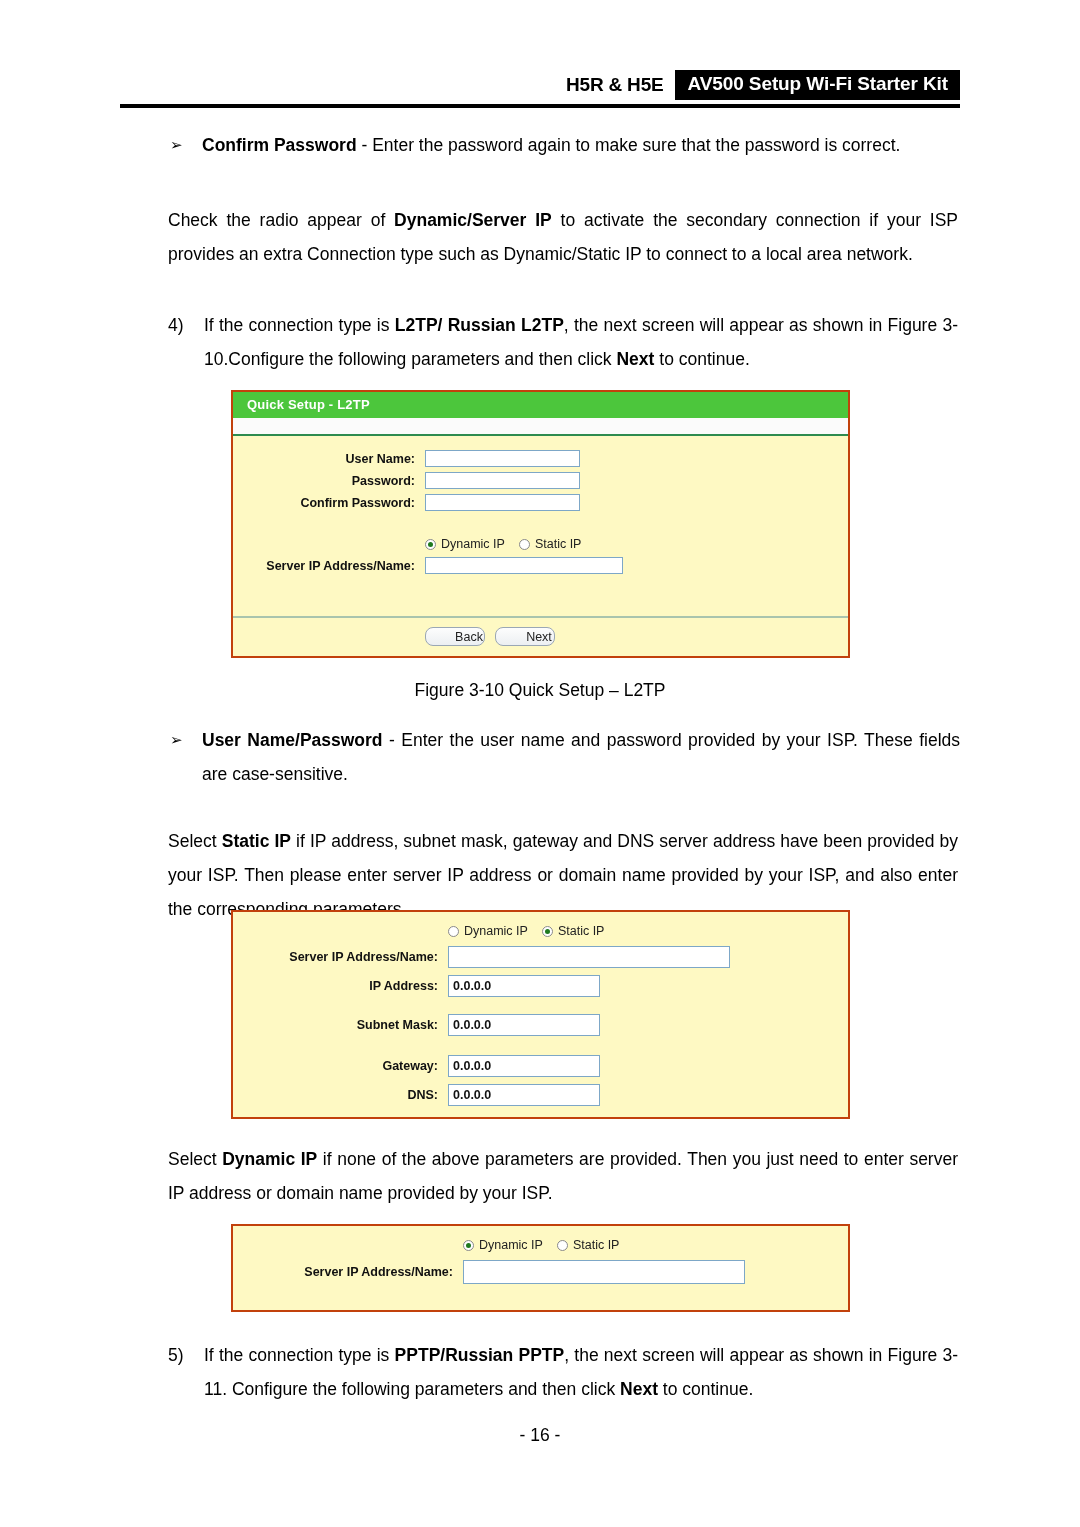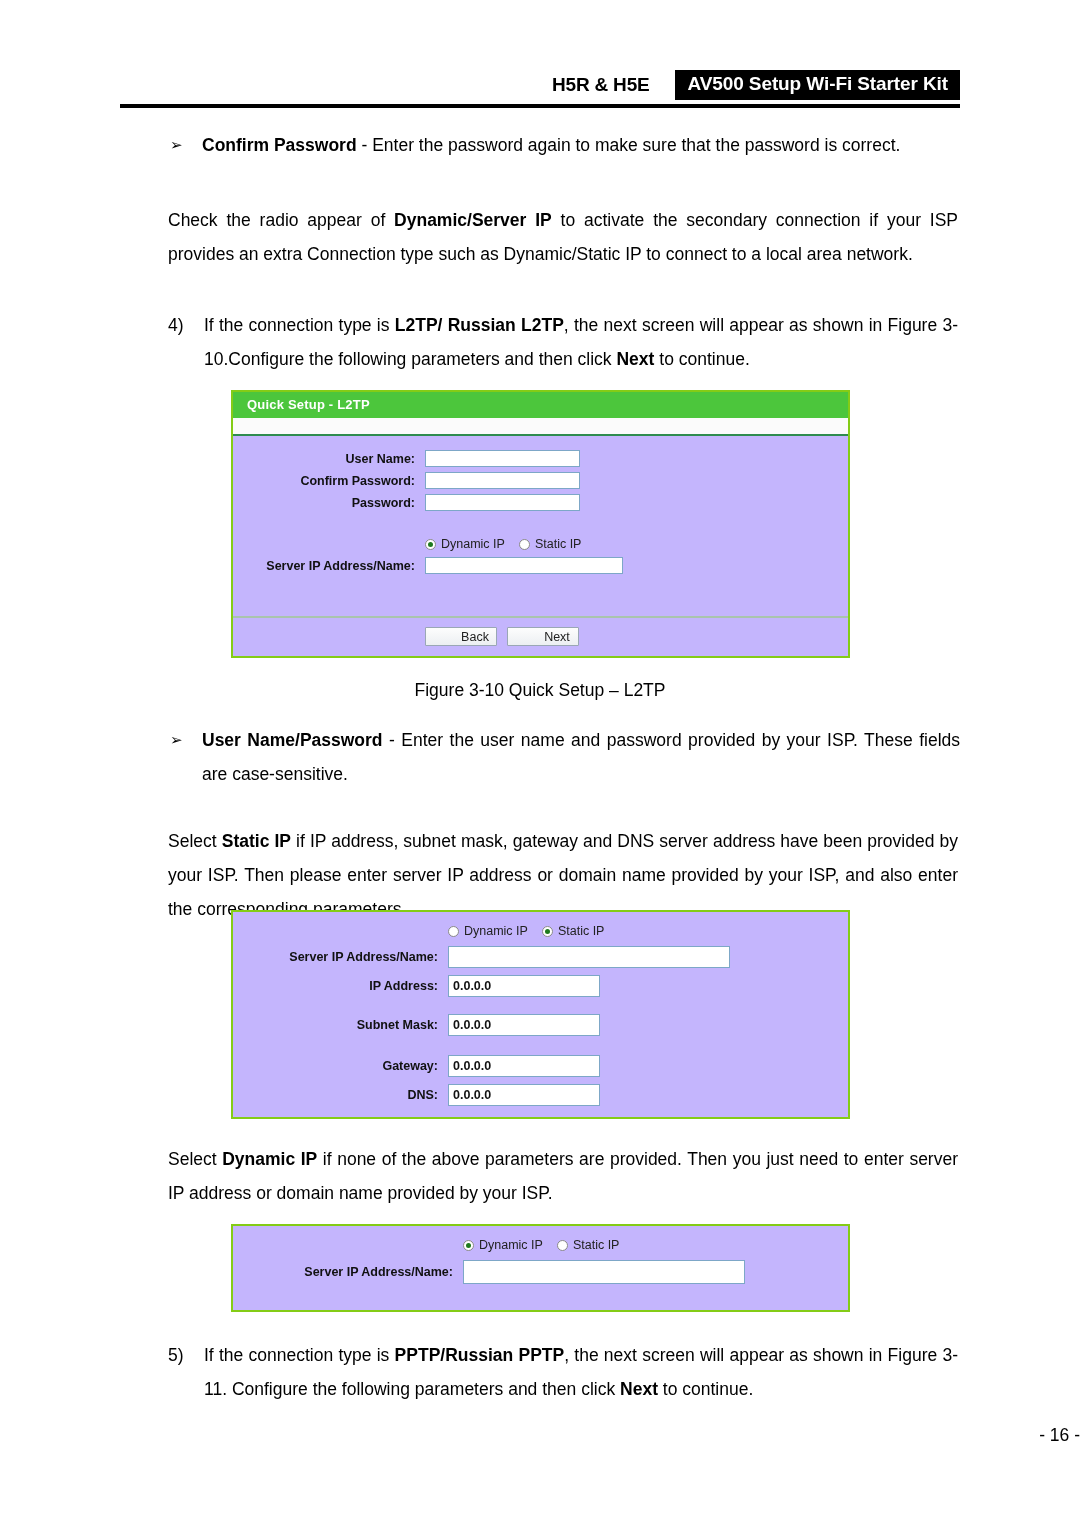--- a/index.html
+++ b/index.html
@@ -22,21 +22,20 @@
     top: 70px;
     left: 120px;
     width: 840px;
     height: 42px;
   }
   .header-row {
     display: flex;
     align-items: center;
     justify-content: flex-end;
     height: 30px;
-    gap: 14px;
   }
   .header-model {
     font-size: 19px;
     font-weight: bold;
     letter-spacing: -0.2px;
     padding-right: 12px;
     white-space: nowrap;
   }
   .header-product {
     background: #000000;
@@ -112,22 +111,22 @@
     position: absolute;
     width: 100%;
     text-align: center;
     font-size: 17.5px;
     color: #000;
   }
 
   
   .panel {
     position: absolute;
-    background: #c4b5fd;
-    border: 2px solid #84cc16;
+    background: #fef9c3;
+    border: 2px solid #c2410c;
     box-sizing: border-box;
   }
   .panel-title {
     background: #4CC63C;
     color: #ffffff;
     font-size: 13px;
     font-weight: bold;
     padding: 5px 10px 6px 14px;
     letter-spacing: 0.2px;
   }
@@ -211,25 +210,25 @@
 
   .btn-row {
     display: flex;
     justify-content: flex-start;
     align-items: center;
     padding-top: 8px;
     padding-bottom: 6px;
   }
   .btn {
     border: 1px solid #9aa7b5;
-    border-radius: 1px;
+    border-radius: 8px;
     background: linear-gradient(#fdfdfd, #eceff2);
     font-size: 12.5px;
     color: #222;
-    width: 72px;
+    width: 60px;
     height: 19px;
     display: flex;
     align-items: center;
     justify-content: center;
     box-sizing: border-box;
     padding-left: 28px;
   }
 </style>
 </head>
 <body>
@@ -262,26 +261,26 @@
   <div class="rule-green"></div>
 
   <div class="form-area">
 
     <div class="form-row">
       <span class="form-label" style="width:192px;">User Name:</span>
       <span class="txtfield" style="width:155px;"></span>
     </div>
 
     <div class="form-row">
+      <span class="form-label" style="width:192px;">Password:</span>
+      <span class="txtfield" style="width:155px;"></span>
+    </div>
+
+    <div class="form-row">
       <span class="form-label" style="width:192px;">Confirm Password:</span>
-      <span class="txtfield" style="width:155px;"></span>
-    </div>
-
-    <div class="form-row">
-      <span class="form-label" style="width:192px;">Password:</span>
       <span class="txtfield" style="width:155px;"></span>
     </div>
 
     <div class="form-row" style="margin-top:26px; margin-bottom:6px;">
       <span class="form-label" style="width:192px;"></span>
       <span class="radio-row">
         <span class="radio-item">
           <span class="radio-dot on"></span>
           <span>Dynamic IP</span>
         </span>
@@ -380,13 +379,13 @@
       <span class="txtfield" style="width:282px; height:24px;"></span>
     </div>
   </div>
 </div>
 
 <div class="num-block" style="top:1338px; left:168px; width:790px;">
   <span class="num-marker">5)</span>
   <span class="num-body"><span>If the connection type is </span><b>PPTP/Russian PPTP</b><span>, the next screen will appear as shown in Figure 3-11. Configure the following parameters and then click </span><b>Next</b><span> to continue.</span></span>
 </div>
 
-<div class="page-number" style="top:1425px; left:0;text-align:right;">- 16 -</div>
+<div class="page-number" style="top:1425px; left:0;">- 16 -</div>
 
 </body></html>

